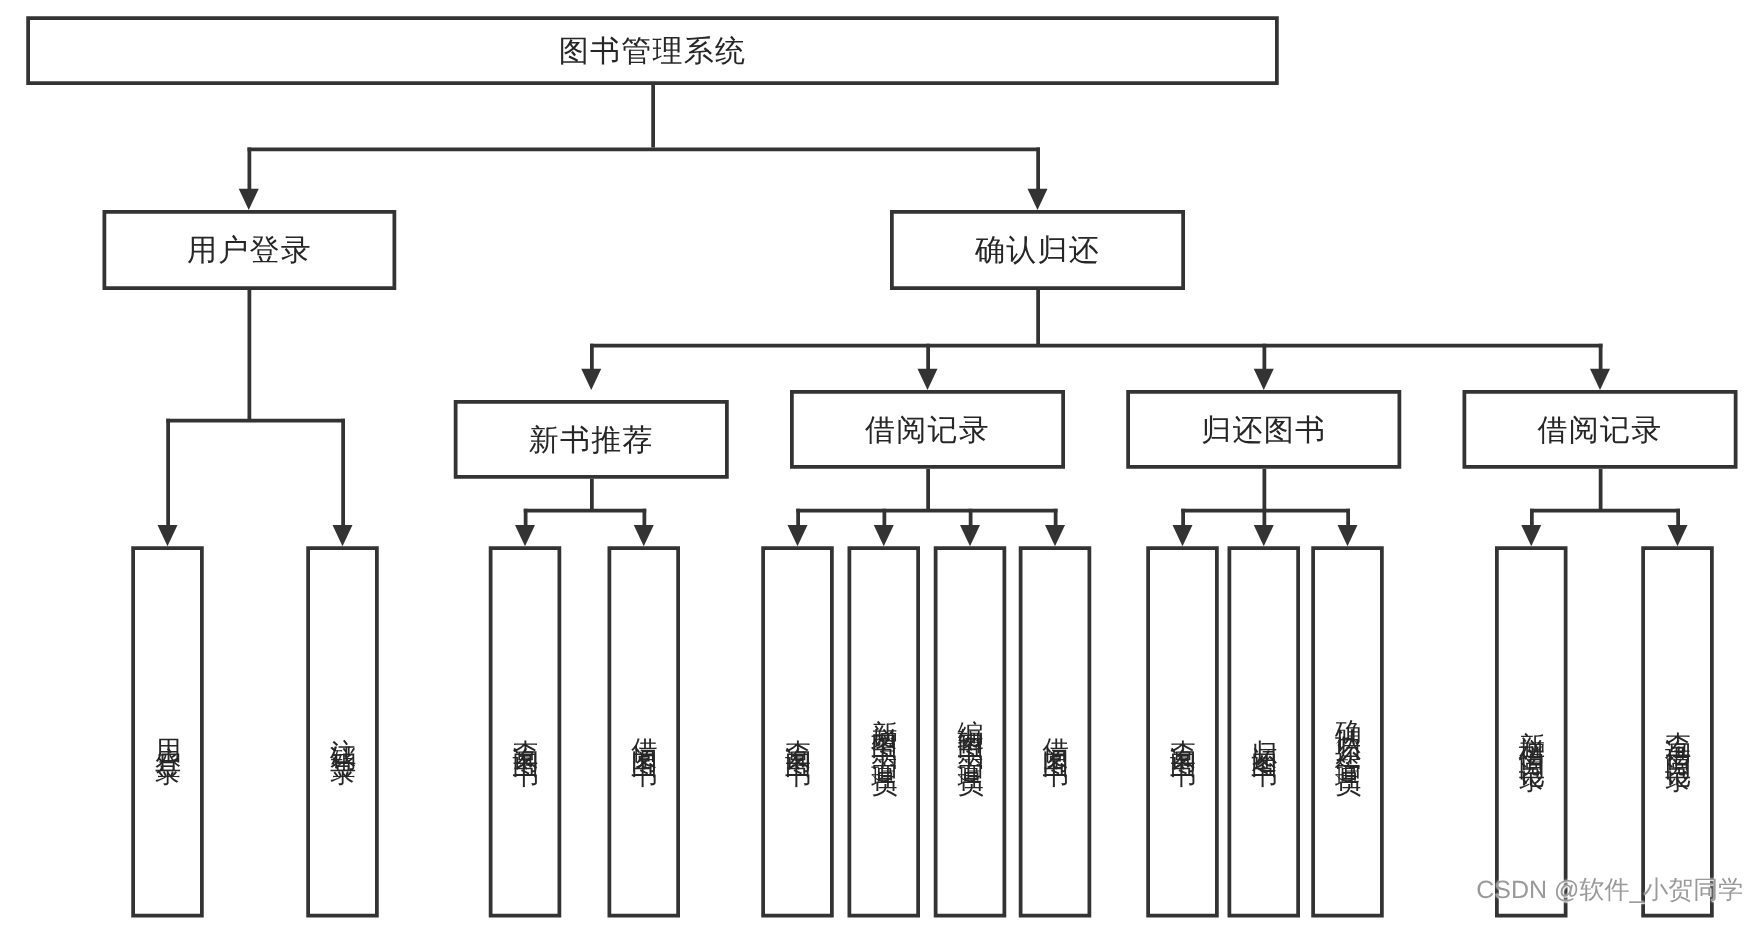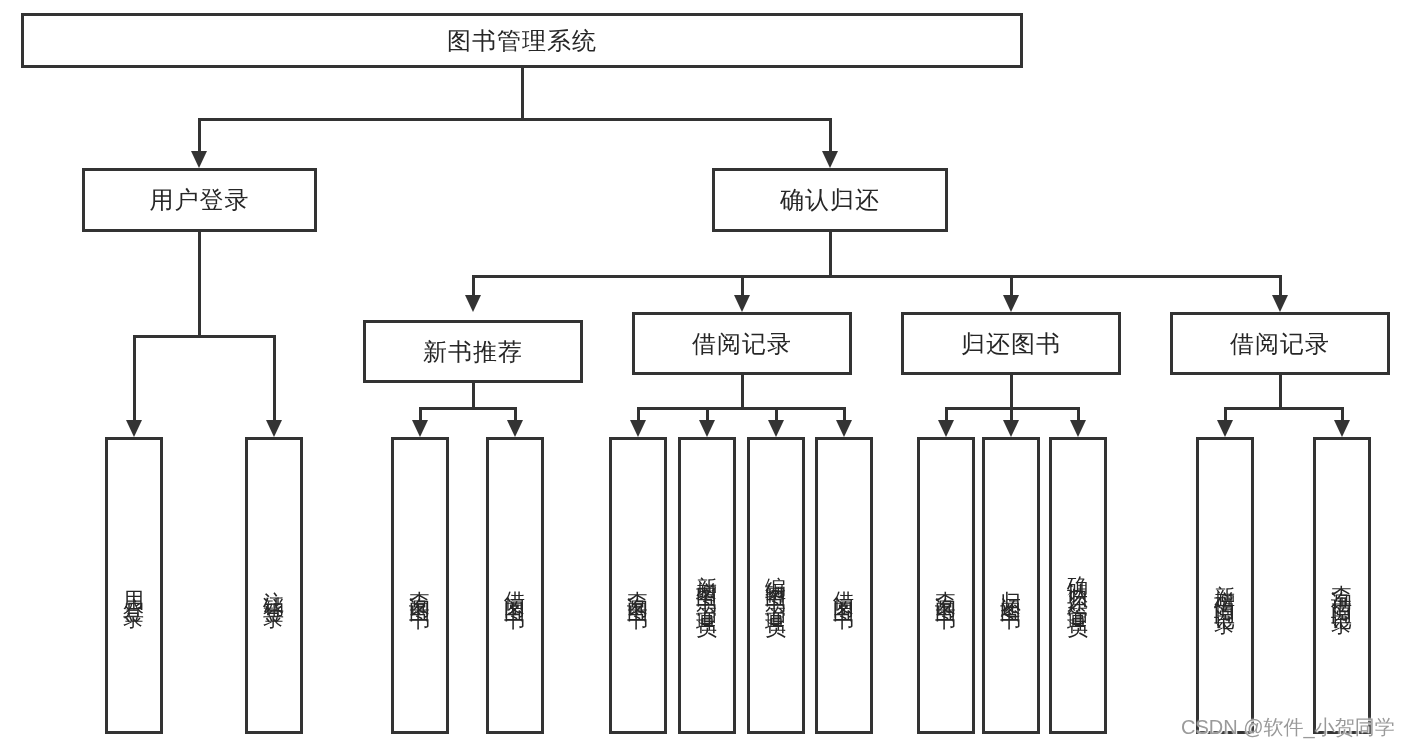--- a/index.html
+++ b/index.html
@@ -44,21 +44,21 @@
   .ahead{
     position:absolute;
     width:0;height:0;
     border-left:8px solid transparent;
     border-right:8px solid transparent;
     border-top:17px solid var(--line,#333333);
     z-index:1;
   }
   .watermark{
     position:absolute;
-    left:1181px;top:714px;
+    left:1181px;top:698px;
     font-size:20px;
     color:var(--watermark,#9a9a9a);
     text-shadow:0 0 2px #fff,1px 1px 1px #fff;
     white-space:nowrap;
     z-index:5;
   }
 </style>
 </head>
 <body>
 

